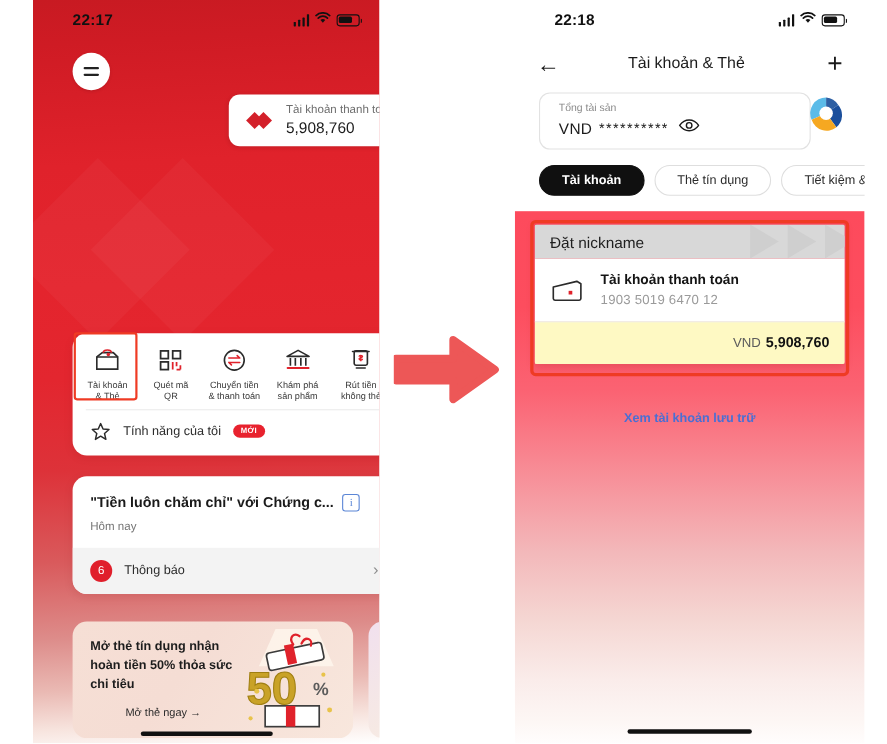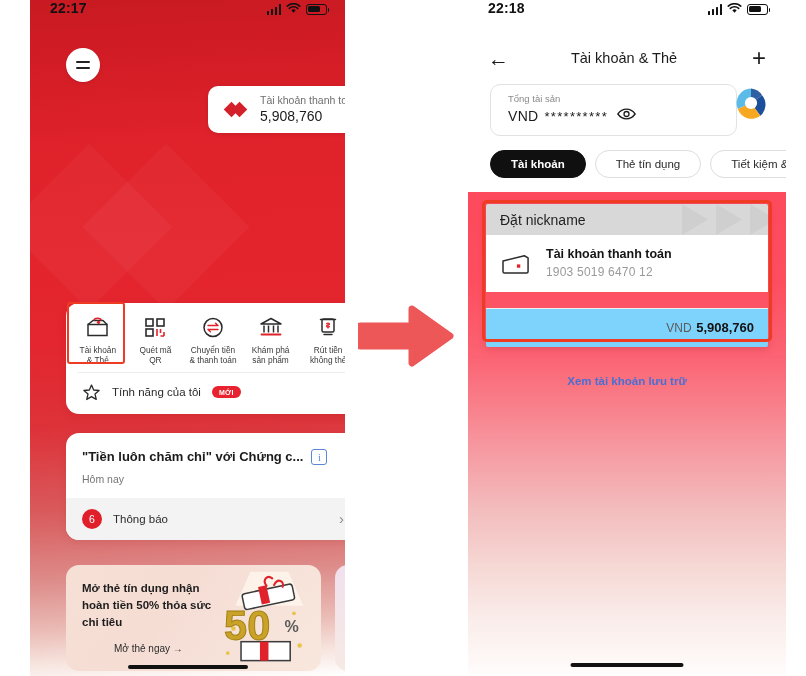--- a/index.html
+++ b/index.html
@@ -32,22 +32,22 @@
   }
   .diam {
     position:absolute; width: 118px; height: 118px;
     background: rgba(255,255,255,.07);
     transform: rotate(45deg);
   }
   .diam.a { left: 8px;  top: 28px; }
   .diam.b { left: 85px; top: 28px; }
 
   .statusbar {
-    position: absolute; top: 0; left: 0; right: 0; height: 36px;
-    display: flex; align-items: flex-start; justify-content: space-between;
+    position: absolute; top: 0; left: 16px; right: 0; height: 36px;
+    display: flex; align-items: center; justify-content: space-between;
     padding: 0 18px 0 20px;
   }
   .sb-time { font-size: 14px; font-weight: 700; letter-spacing: .2px; }
   .sb-right { display: flex; align-items: center; gap: 5px; }
   .sig { display:flex; align-items:flex-end; gap:1.5px; height:11px; }
   .sig i { display:block; width:2.4px; border-radius:.5px; }
   .sig i:nth-child(1){height:4px;} .sig i:nth-child(2){height:6px;}
   .sig i:nth-child(3){height:8px;} .sig i:nth-child(4){height:11px;}
   .batt { width:21px; height:11px; border-radius:3px; position:relative;
           border:1.3px solid currentColor; }
@@ -200,22 +200,22 @@
   .ac-nick {
     height:31px; background:#d8d8d8; display:flex; align-items:center;
     padding-left:14px; position:relative; overflow:hidden;
   }
   .ac-nick-t { font-size:14px; color:#1f1f1f; position:relative; z-index:2;}
   .ac-arrows { position:absolute; right:0; top:0; bottom:0; width:120px; }
   .ac-main { background:#fff; display:flex; align-items:center; gap:14px;
              padding:12px 14px 13px; }
   .ac-name { font-size:12.5px; font-weight:700; color:#141414; }
   .ac-num { font-size:12px; color:#9a9a9a; margin-top:4px; letter-spacing:.2px;}
-  .ac-foot { background:#7dd3fc; border-top:1px solid #efefef;
-             text-align:right; padding:9px 14px 11px;margin-top:16px; }
+  .ac-foot { background:#fef9c3; border-top:1px solid #efefef;
+             text-align:right; padding:9px 14px 11px; }
   .ac-cur { font-size:12px; color:#5c5c5c; }
   .ac-amt { font-size:13px; font-weight:700; color:#121212; }
 
   .archive-link {
     position:absolute; top:375px; left:0; right:0; text-align:center;
     font-size:11.5px; font-weight:700; color:#4a6fd4; z-index:5;
   }
   .rp-homebar {
     position:absolute; bottom:9px; left:50%; transform:translateX(-50%);
     width:113px; height:4.5px; border-radius:3px; background:#111; z-index:7;

